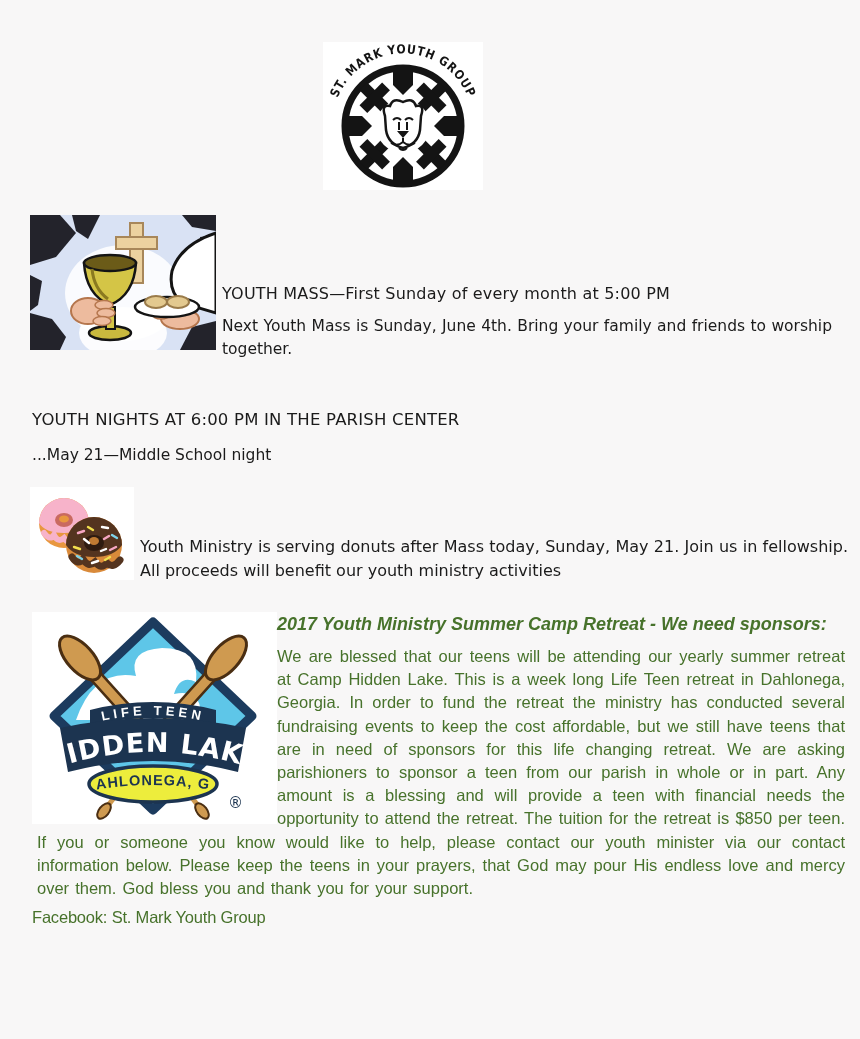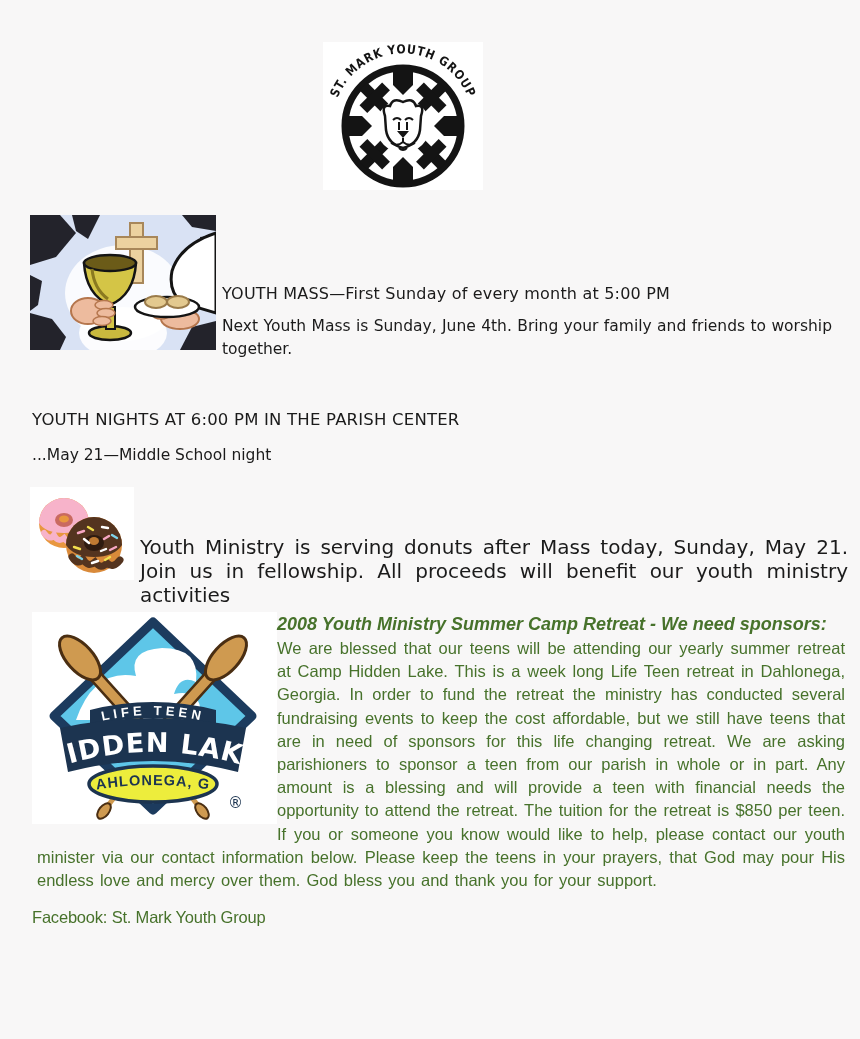--- a/index.html
+++ b/index.html
@@ -4,21 +4,21 @@
 <style>
   html,body{margin:0;padding:0;background:#f8f7f7;}
   .page{position:relative;width:860px;height:1039px;background:#f8f7f7;overflow:hidden;
         font-family:"DejaVu Sans",sans-serif;color:#1b1b1b;}
   .abs{position:absolute;}
   .black{font-size:15.5px;line-height:23px;color:#1b1b1b;margin-top:40px;}
   .heading{font-size:16px;letter-spacing:.2px;white-space:nowrap;}
   .just{text-align:justify;}
   .green{color:#47722b;font-family:"Liberation Sans",sans-serif;}
   .retreat-title{font-size:18px;font-weight:bold;font-style:italic;line-height:25px;}
-  .retreat-body{font-size:16.5px;line-height:23.2px;text-align:justify;word-spacing:1.5px;}
+  .retreat-body{font-size:16.5px;line-height:23.2px;text-align:justify;word-spacing:1.5px;margin-top:8px;}
   .float-logo{float:left;width:245px;height:212px;background:#ffffff;}
   .nights-item{font-size:15.5px;line-height:22px;margin-top:10px;white-space:nowrap;}
   .contact1{font-size:16px;letter-spacing:.40em;text-align:justify;text-align-last:justify;line-height:23px;font-weight:500;}
   .contact2{font-size:16.5px;letter-spacing:-.2px;text-align:justify;text-align-last:justify;line-height:22px;}
   .contact3{font-size:16.5px;letter-spacing:-.2px;line-height:22px;}
   .imgbox{background:#ffffff;}
   svg{display:block;}
 </style>
 </head>
 <body>
@@ -159,21 +159,21 @@
         <path d="M68,74 l-6,2" stroke="#ffffff"></path>
           <path d="M52,72 l-5,-3" stroke="#7fd3e8"></path>
         <path d="M44,60 l6,2" stroke="#f3e04e"></path>
           <path d="M54,52 l5,4" stroke="#ffffff"></path>
         <path d="M74,52 l5,-3" stroke="#f6a7c3"></path>
           <path d="M76,62 l-5,2" stroke="#ffffff"></path>
       </g>
     </svg>
   </div>
 
-  <div class="abs black just" style="left:140px;top:495px;width:708px;font-size:20px;line-height:24px;">Youth Ministry is serving donuts after Mass today, Sunday, May 21.  Join us in fellowship.  All proceeds will benefit  our youth ministry activities</div>
+  <div class="abs black just" style="left:140px;top:495px;width:708px;font-size:16px;line-height:24px;">Youth Ministry is serving donuts after Mass today, Sunday, May 21.  Join us in fellowship.  All proceeds will benefit  our youth ministry activities</div>
 
   <div class="abs" style="left:32px;top:612px;width:813px;">
     <div class="float-logo" style="margin-right:0;">
       <svg width="242" height="208" viewBox="0 0 242 208">
         <rect width="242" height="208" fill="#ffffff"></rect>
 
         <polygon points="121,10 220,104 121,198 22,104" fill="#5ec6e8" stroke="#1c3b5e" stroke-width="9" stroke-linejoin="round"></polygon>
 
         <path d="M44,108 Q62,56 104,64 Q96,38 130,36 Q168,36 164,70 Q148,62 142,82 Q172,76 168,108 Z" fill="#ffffff"></path>
 
@@ -208,21 +208,21 @@
           <textPath href="#hlArc" startOffset="50%" text-anchor="middle">HIDDEN LAKE</textPath>
         </text>
 
         <ellipse cx="121" cy="172" rx="64" ry="18" fill="#eded3c" stroke="#1c3450" stroke-width="3.5"></ellipse>
         <text font-family="Liberation Sans, sans-serif" font-size="14.5" font-weight="bold" fill="#1c3450" letter-spacing="1">
           <textPath href="#dgArc" startOffset="50%" text-anchor="middle">DAHLONEGA, GA</textPath>
         </text>
         <text x="196" y="196" font-family="DejaVu Sans, sans-serif" font-size="15" fill="#1c3450">®</text>
       </svg>
     </div>
-    <div class="green retreat-title" style="padding-left:5px;">2008 Youth Ministry Summer Camp Retreat - We need sponsors:</div>
+    <div class="green retreat-title" style="padding-left:5px;">2017 Youth Ministry Summer Camp Retreat - We need sponsors:</div>
     <div class="green retreat-body" style="padding-left:5px;">We are blessed that our teens will be attending our yearly summer retreat at Camp Hidden Lake.  This is a week long Life Teen retreat in Dahlonega, Georgia. In order to fund the retreat the ministry has conducted several fundraising events to keep the cost affordable, but we still have teens that are in need of sponsors for this life changing retreat. We are asking parishioners to sponsor a teen from our parish in whole or in part.  Any amount is a blessing and will provide a teen with financial needs the opportunity to attend the retreat.  The tuition for the retreat is $850 per teen.  If you or someone you know would like to help, please contact our youth minister via our contact information below. Please keep the teens in your prayers, that God may pour His endless love and mercy over them. God bless you and thank you for your support.</div>
   </div>
 
   <div class="abs" style="left:32px;top:906px;width:813px;">
     <div class="green contact3">Facebook: St. Mark Youth Group</div>
   </div>
 
 </div>
 
 </body></html>

